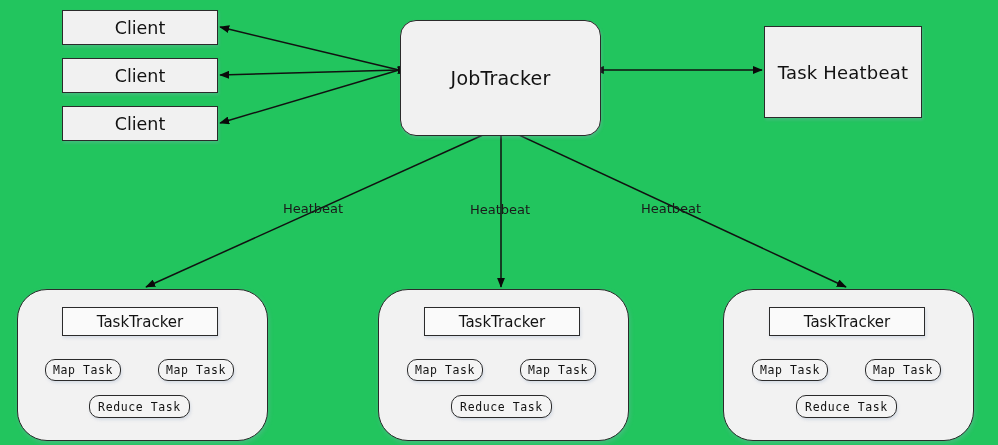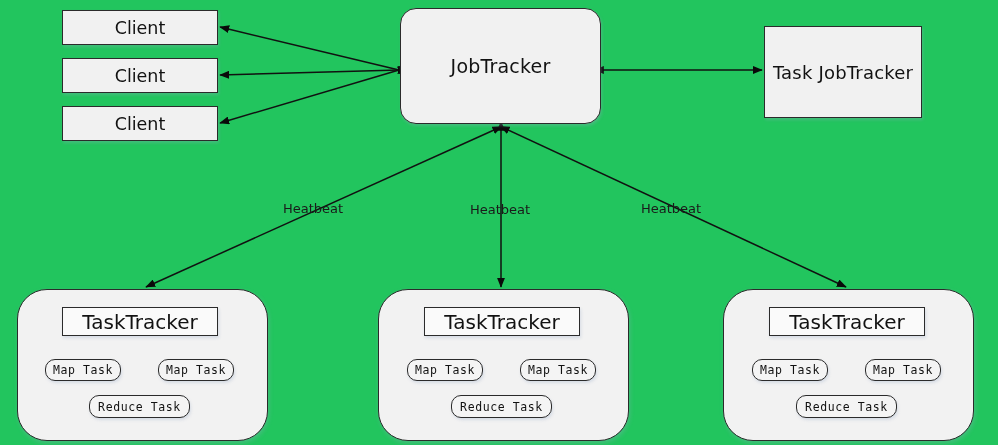--- a/index.html
+++ b/index.html
@@ -52,21 +52,21 @@
     letter-spacing: 0.2px;
   }
   .client {
     font-size: 17.5px;
   }
   .scheduler {
     font-size: 18px;
     letter-spacing: 0.2px;
   }
   .tasktracker {
-    font-size: 20px;
+    font-size: 15px;
     background: #fafafa;
     border-width: 1.5px;
     z-index: 3;
     justify-content: center;
   }
   .task {
     font-family: "DejaVu Sans Mono", monospace;
     font-size: 11.5px;
     letter-spacing: 0.6px;
     background: #f4f4f4;
@@ -133,26 +133,26 @@
   <div class="node client" style="left: 62px; top: 10px; width: 156px; height: 35px; border-color: rgb(43, 43, 43); color: rgb(18, 18, 18);">
     <span>Client</span>
   </div>
   <div class="node client" style="left: 62px; top: 58px; width: 156px; height: 35px; border-color: rgb(43, 43, 43); color: rgb(18, 18, 18);">
     <span>Client</span>
   </div>
   <div class="node client" style="left: 62px; top: 106px; width: 156px; height: 35px; border-color: rgb(43, 43, 43); color: rgb(18, 18, 18);">
     <span>Client</span>
   </div>
 
-  <div class="node jobtracker" style="left: 400px; top: 8px; width: 201px; height: 116px; border-color: rgb(43, 43, 43); color: rgb(18, 18, 18);">
+  <div class="node jobtracker" style="left: 400px; top: 20px; width: 201px; height: 116px; border-color: rgb(43, 43, 43); color: rgb(18, 18, 18);">
     <span>JobTracker</span>
   </div>
 
   <div class="node scheduler" style="left: 764px; top: 26px; width: 158px; height: 92px; border-color: rgb(43, 43, 43); color: rgb(18, 18, 18);">
-    <span>Task JobTracker</span>
+    <span>Task Heatbeat</span>
   </div>
 
   <div class="group-box" style="left: 17px; top: 289px; width: 251px; height: 152px; background: rgb(242, 242, 242); border-color: rgb(43, 43, 43);"></div>
   <div class="node tasktracker" style="left: 62px; top: 307px; width: 156px; height: 29px; border-color: rgb(43, 43, 43); color: rgb(18, 18, 18);">
     <span>TaskTracker</span>
   </div>
   <div class="node task" style="left: 45px; top: 359px; width: 76px; height: 22px; border-color: rgb(43, 43, 43); color: rgb(18, 18, 18);">
     <span>Map Task</span>
   </div>
   <div class="node task" style="left: 158px; top: 359px; width: 76px; height: 22px; border-color: rgb(43, 43, 43); color: rgb(18, 18, 18);">

